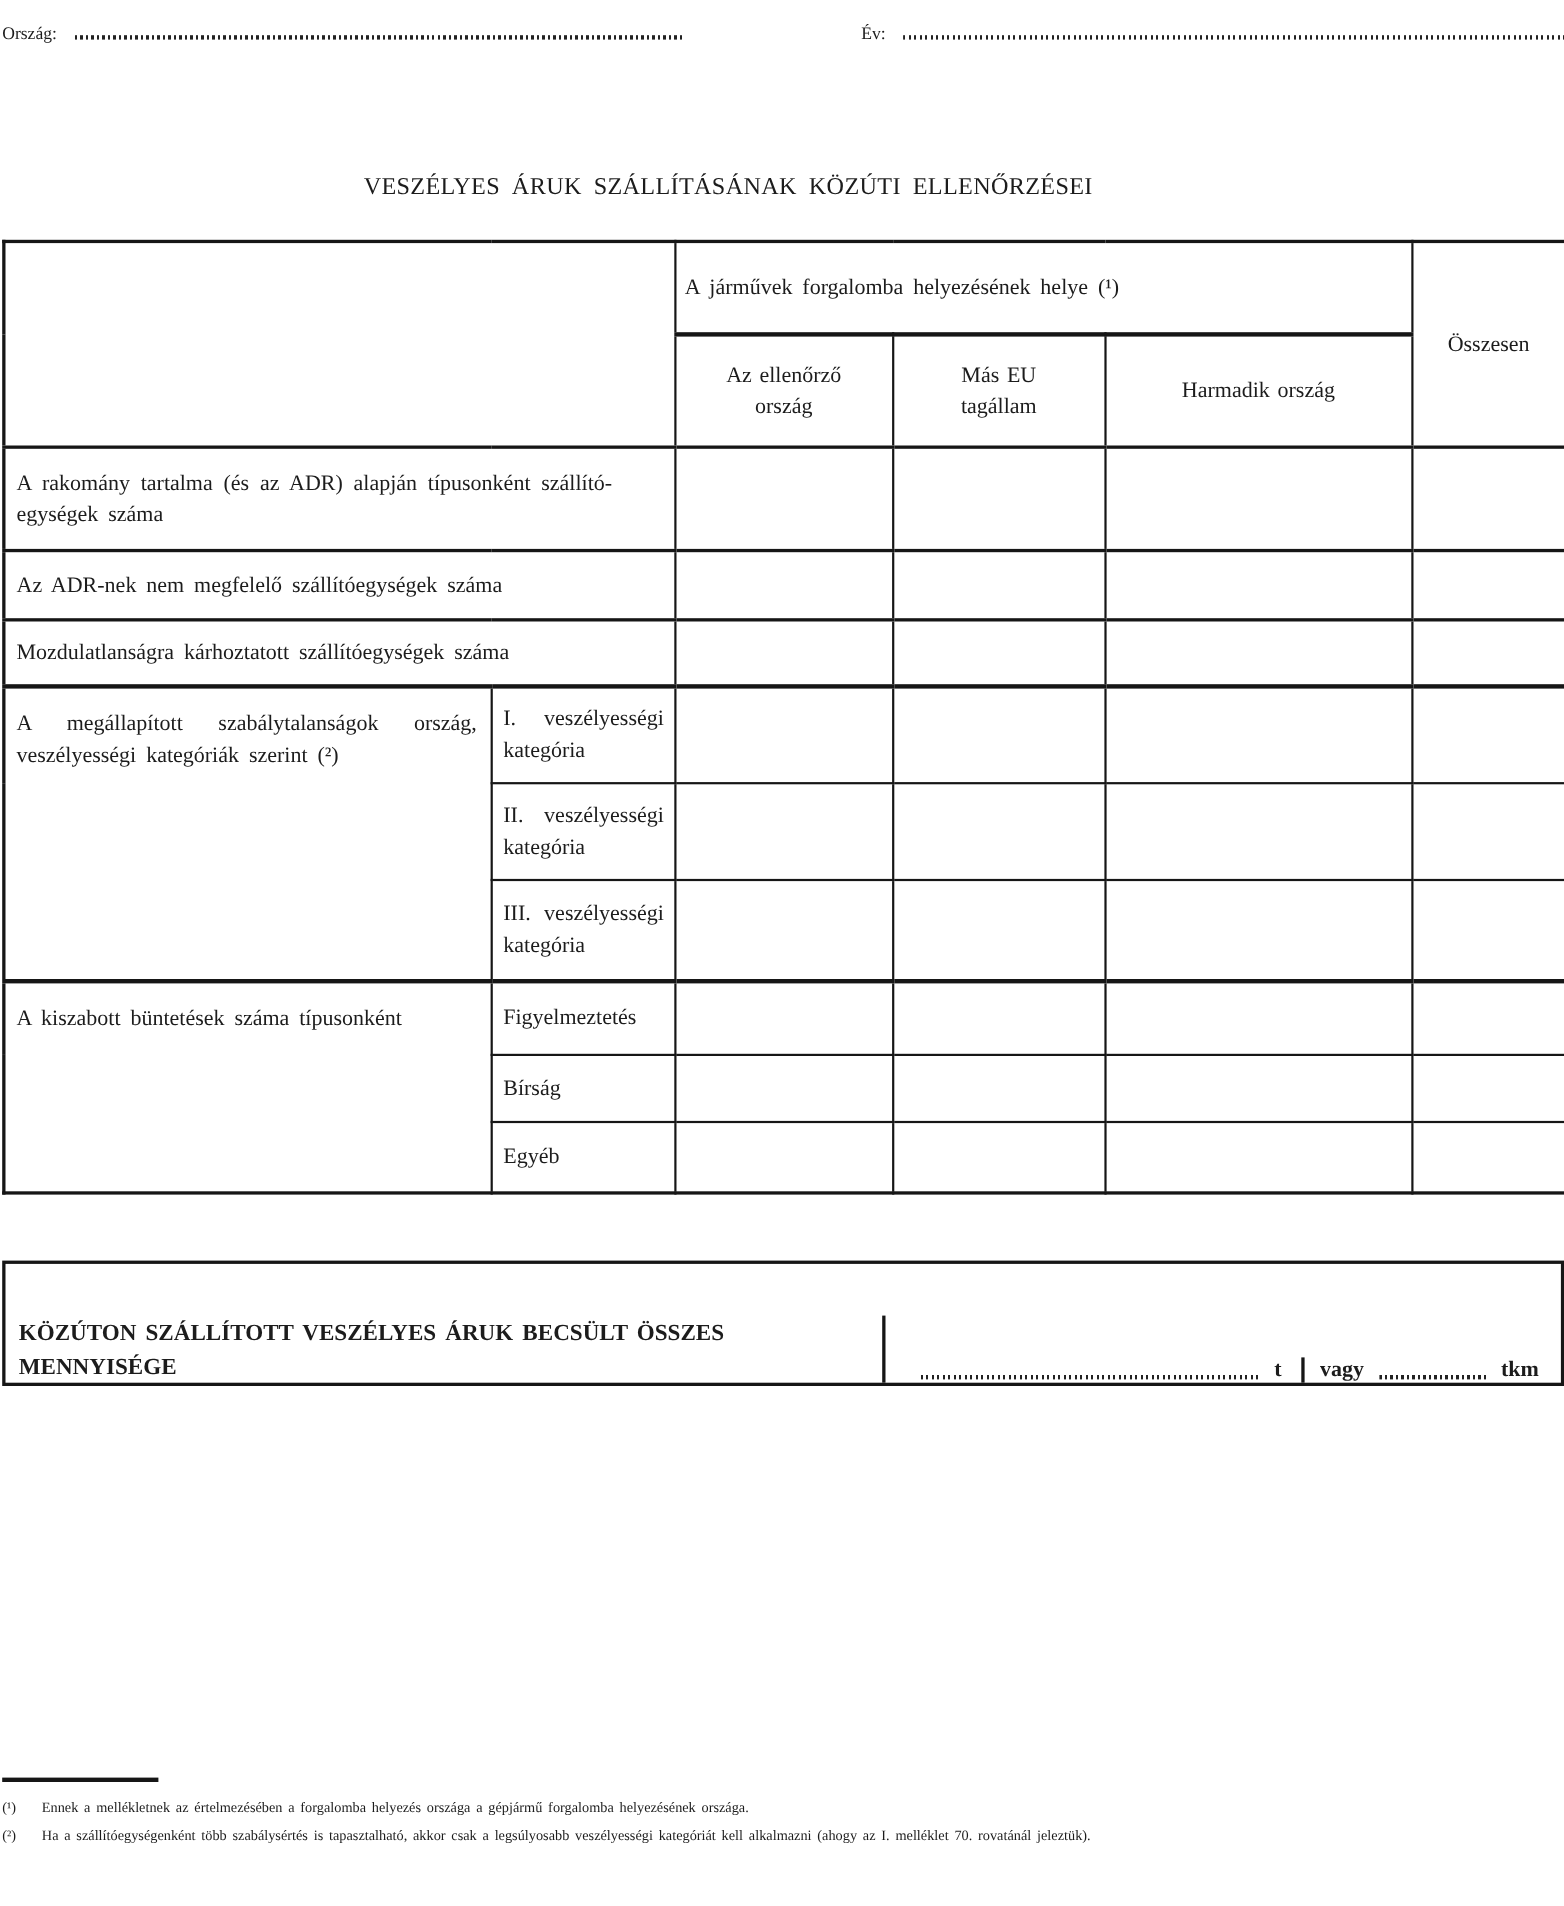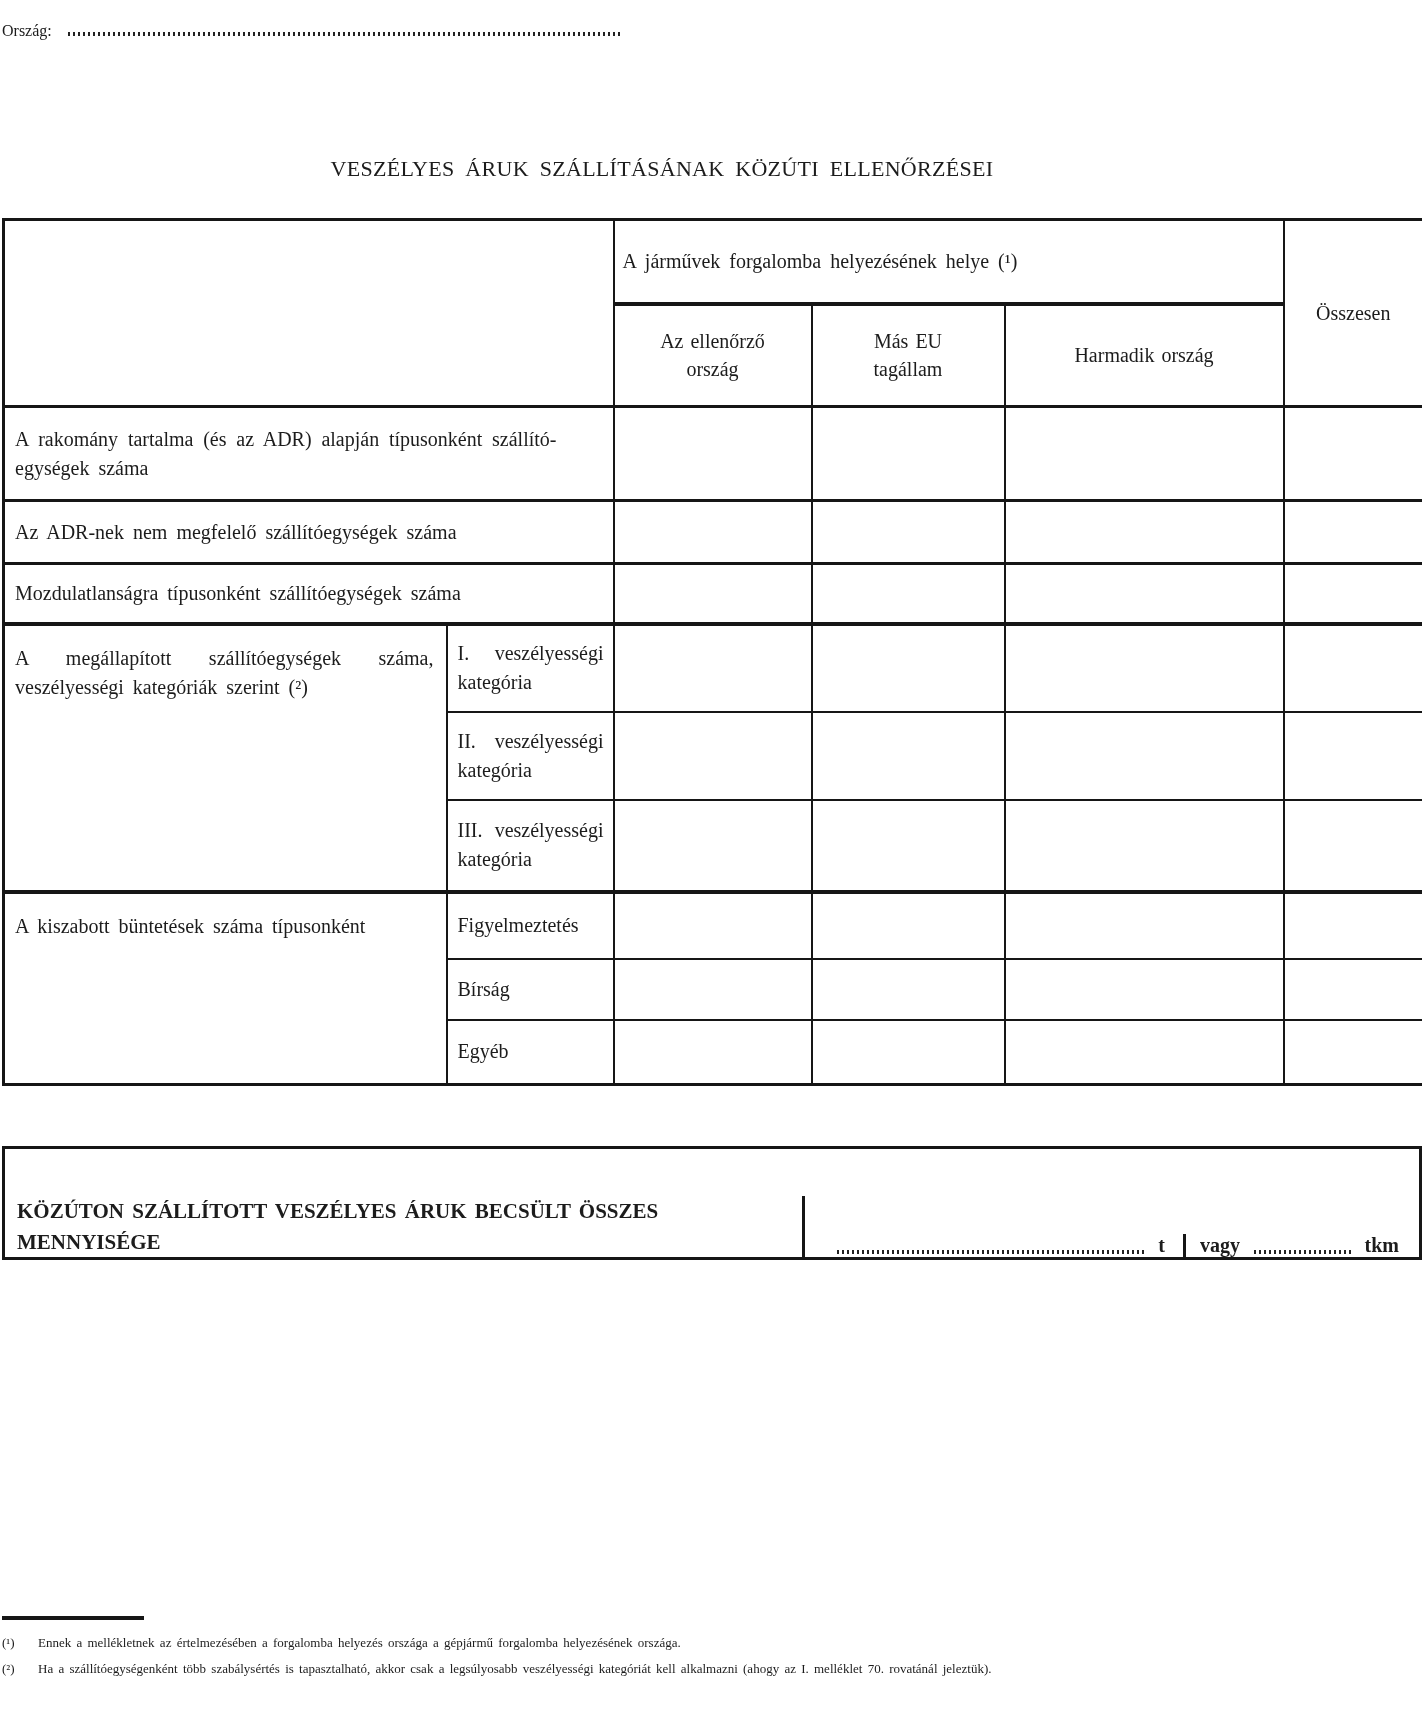--- a/index.html
+++ b/index.html
@@ -73,20 +73,24 @@
   .fn-marker { display: inline-block; width: 36px; margin-left: -36px; }
 </style>
 </head>
 <body>
 
 <div class="page">
 
   <div class="topline">
     <div class="field field-country">
       <span class="flabel">Ország:</span>
+      <span class="dots"></span>
+    </div>
+    <div class="field field-year">
+      <span class="flabel">Év:</span>
       <span class="dots"></span>
     </div>
   </div>
 
   <div class="title">VESZÉLYES ÁRUK SZÁLLÍTÁSÁNAK KÖZÚTI ELLENŐRZÉSEI</div>
 
   <table class="main">
     <colgroup>
       <col style="width:443px">
         <col style="width:167px">
@@ -115,29 +119,29 @@
         <td></td>
       </tr>
       <tr class="h-r2 sep">
         <td class="lbl" colspan="2">Az ADR-nek nem megfelelő szállítóegységek száma</td>
         <td></td>
         <td></td>
         <td></td>
         <td></td>
       </tr>
       <tr class="h-r3 sep">
-        <td class="lbl" colspan="2">Mozdulatlanságra típusonként szállítóegységek száma</td>
+        <td class="lbl" colspan="2">Mozdulatlanságra kárhoztatott szállítóegységek száma</td>
         <td></td>
         <td></td>
         <td></td>
         <td></td>
       </tr>
 
       <tr class="h-g1 gsep">
-        <td class="glbl" rowspan="3">A megállapított szállítóegységek száma, veszélyességi kategóriák szerint (²)</td>
+        <td class="glbl" rowspan="3">A megállapított szabálytalanságok ország, veszélyességi kategóriák szerint (²)</td>
         <td class="sublbl">I. veszélyességi kategória</td>
         <td></td>
         <td></td>
         <td></td>
         <td></td>
       </tr>
       <tr class="h-g2">
         <td class="sublbl">II. veszélyességi kategória</td>
         <td></td>
         <td></td>

